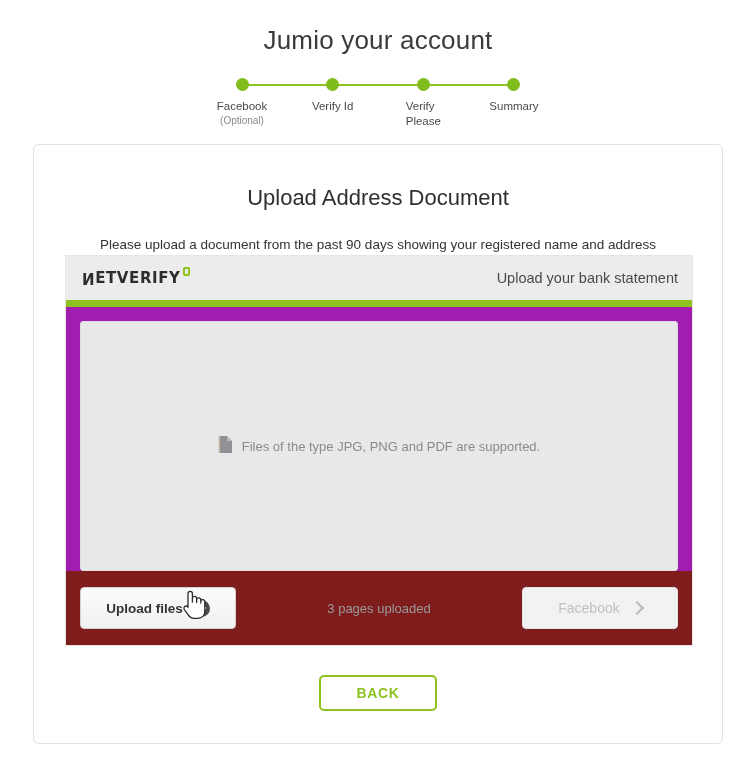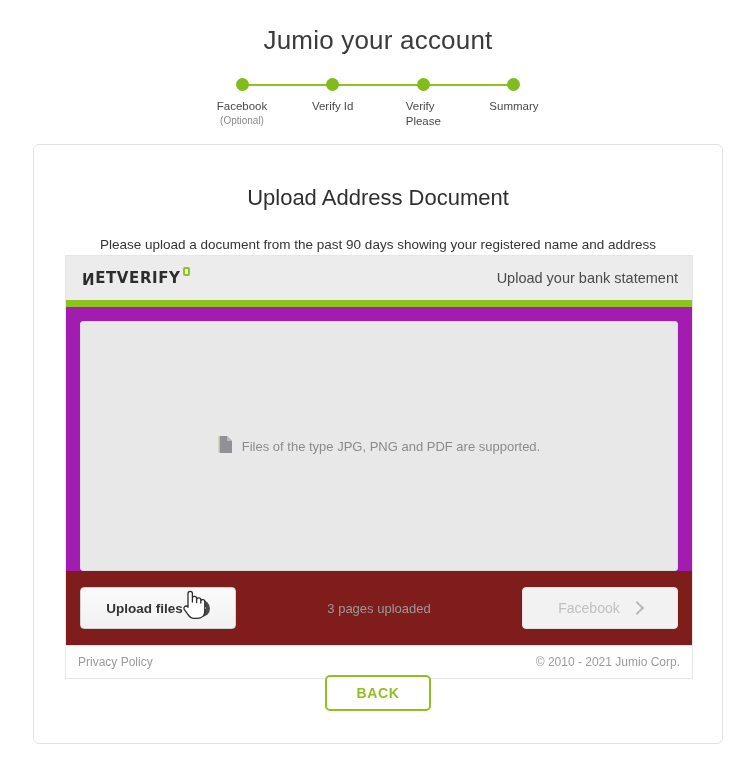--- a/index.html
+++ b/index.html
@@ -282,21 +282,21 @@
   
   .back-wrap {
     position: absolute;
     top: 530px;
     left: 0;
     right: 0;
     display: flex;
     justify-content: center;
   }
   .btn-back {
-    width: 106px;
+    width: 118px;
     height: 36px;
     border: 2px solid #8dc21f;
     border-radius: 5px;
     background: #fff;
     color: #8dc21f;
     font-size: 14px;
     font-weight: 700;
     letter-spacing: .6px;
     display: flex;
     align-items: center;
@@ -393,24 +393,20 @@
       </div>
 
       <div class="pages-text">3 pages uploaded</div>
 
       <div class="btn-continue">
         <span>Facebook</span>
         <span class="chev"></span>
       </div>
     </div>
 
-    <div class="widget-foot">
-      <a href="#">Privacy Policy</a>
-      <span>© 2010 - 2021 Jumio Corp.</span>
-    </div>
 
   </div>
 
   <div class="back-wrap">
     <button class="btn-back">BACK</button>
   </div>
 
 </div>
 
 <div class="cursor">

